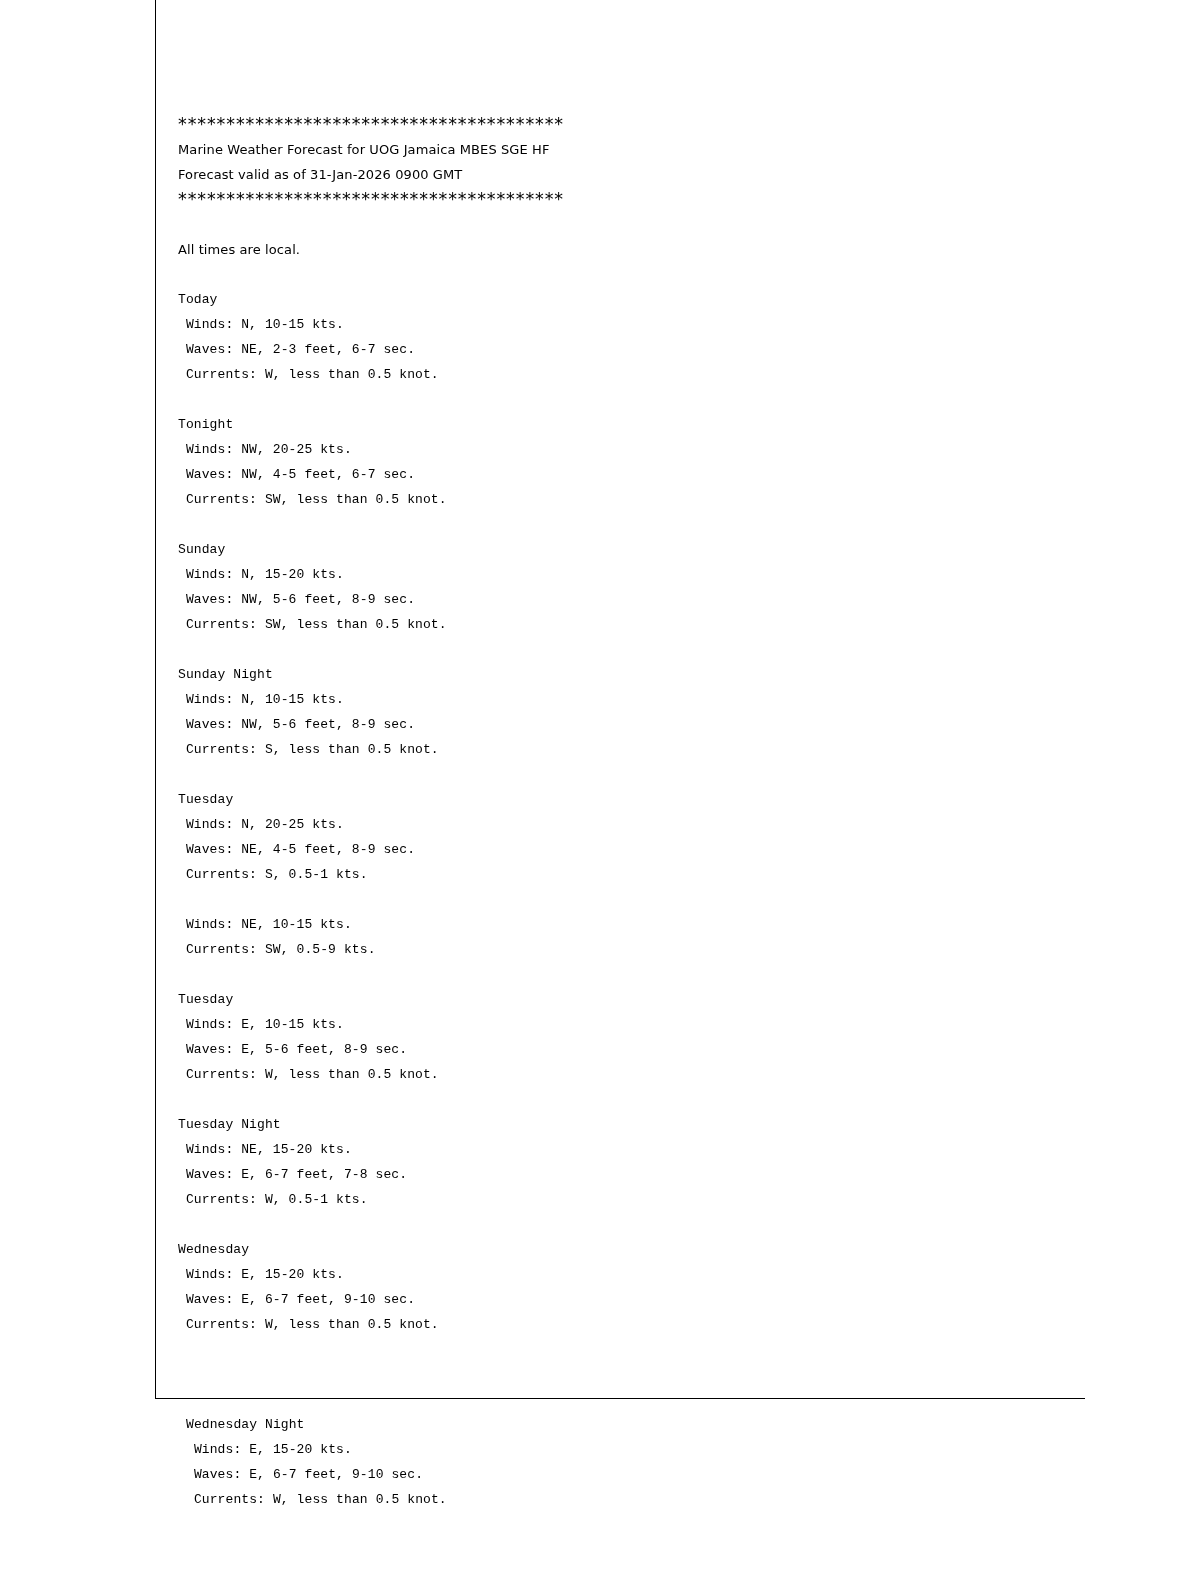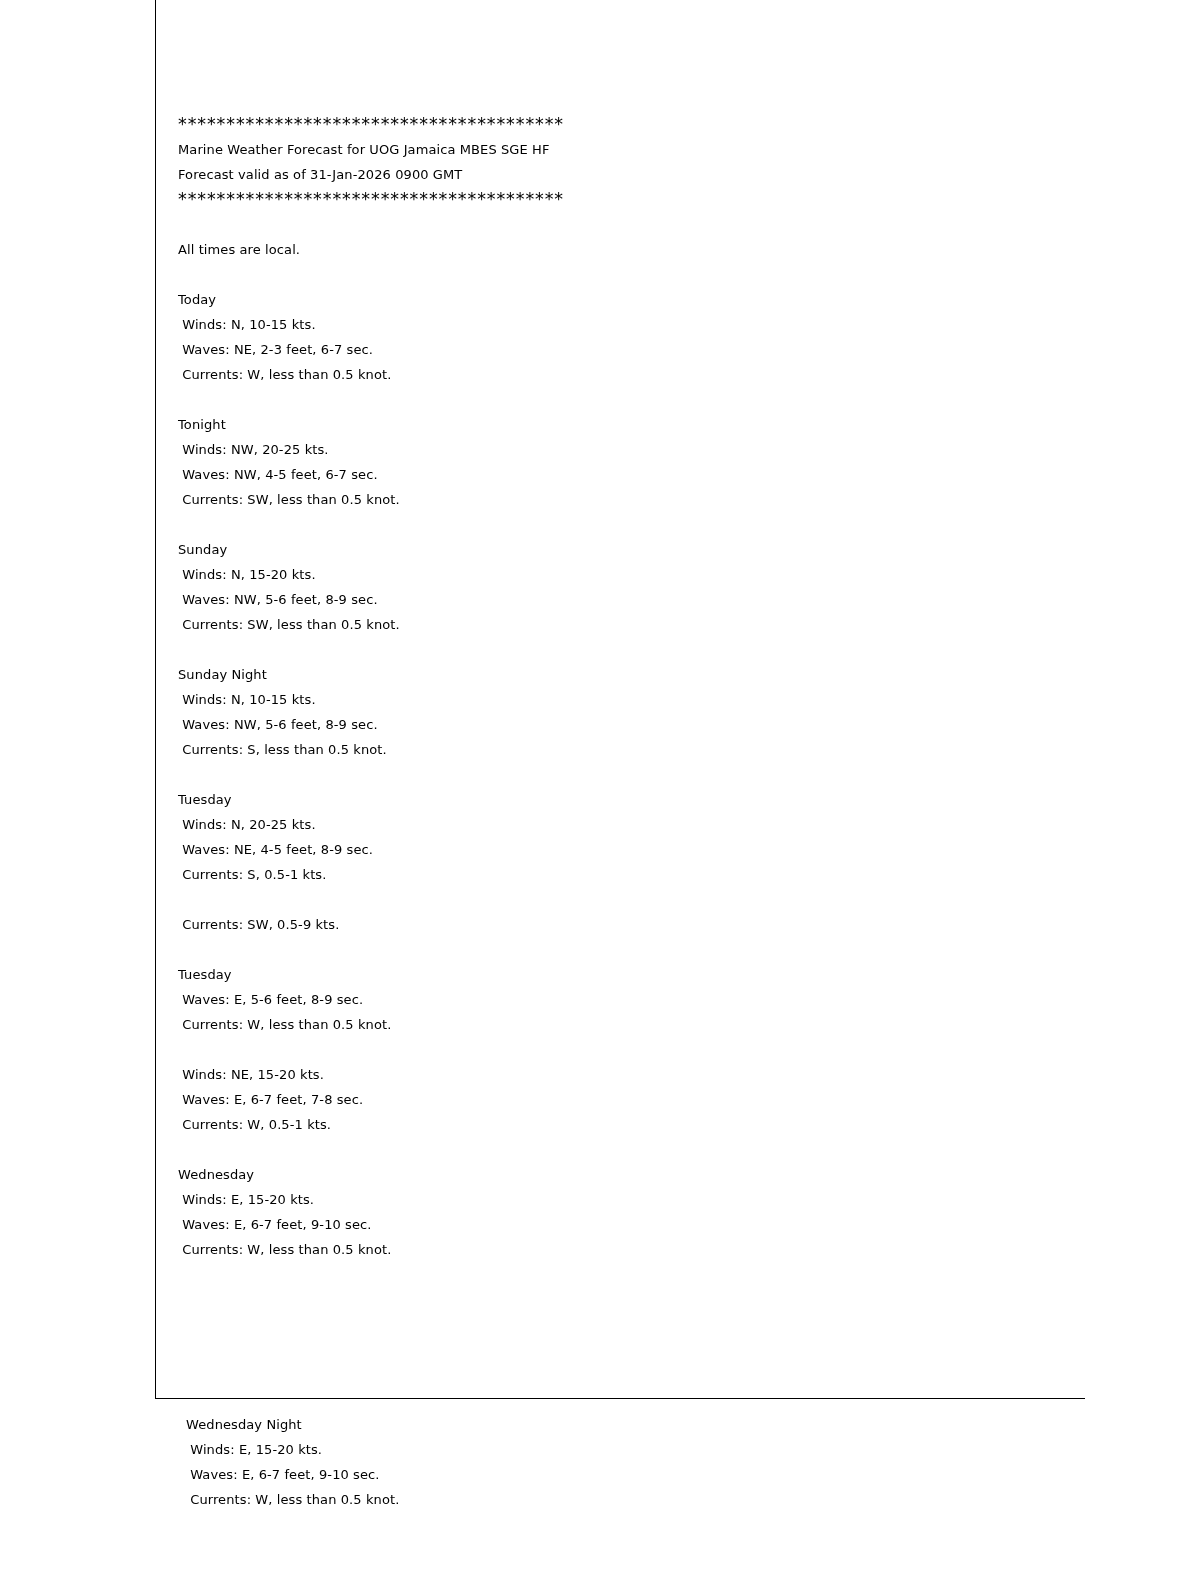--- a/index.html
+++ b/index.html
@@ -56,20 +56,21 @@
     line-height: 25px;
     white-space: pre;
     letter-spacing: 0.9px;
   }
   .blank {
     height: 25px;
   }
   .block {
     margin: 0;
     padding: 0;
+    font-family: Liberation Mono, monospace;
   }
 </style>
 </head>
 <body>
 
 <div class="page">
 
   <div class="doc-frame"></div>
 
   <div class="doc-body">
@@ -119,32 +120,35 @@
 
     <div class="block">
       <div class="line">Tuesday</div>
       <div class="line"> Winds: N, 20-25 kts.</div>
       <div class="line"> Waves: NE, 4-5 feet, 8-9 sec.</div>
       <div class="line"> Currents: S, 0.5-1 kts.</div>
     </div>
     <div class="blank"></div>
 
     <div class="block">
+      <div class="line"> Winds: NE, 10-15 kts.</div>
       <div class="line"> Currents: SW, 0.5-9 kts.</div>
     </div>
     <div class="blank"></div>
 
     <div class="block">
       <div class="line">Tuesday</div>
+      <div class="line"> Winds: E, 10-15 kts.</div>
       <div class="line"> Waves: E, 5-6 feet, 8-9 sec.</div>
       <div class="line"> Currents: W, less than 0.5 knot.</div>
     </div>
     <div class="blank"></div>
 
     <div class="block">
+      <div class="line">Tuesday Night</div>
       <div class="line"> Winds: NE, 15-20 kts.</div>
       <div class="line"> Waves: E, 6-7 feet, 7-8 sec.</div>
       <div class="line"> Currents: W, 0.5-1 kts.</div>
     </div>
     <div class="blank"></div>
 
     <div class="block">
       <div class="line">Wednesday</div>
       <div class="line"> Winds: E, 15-20 kts.</div>
       <div class="line"> Waves: E, 6-7 feet, 9-10 sec.</div>

